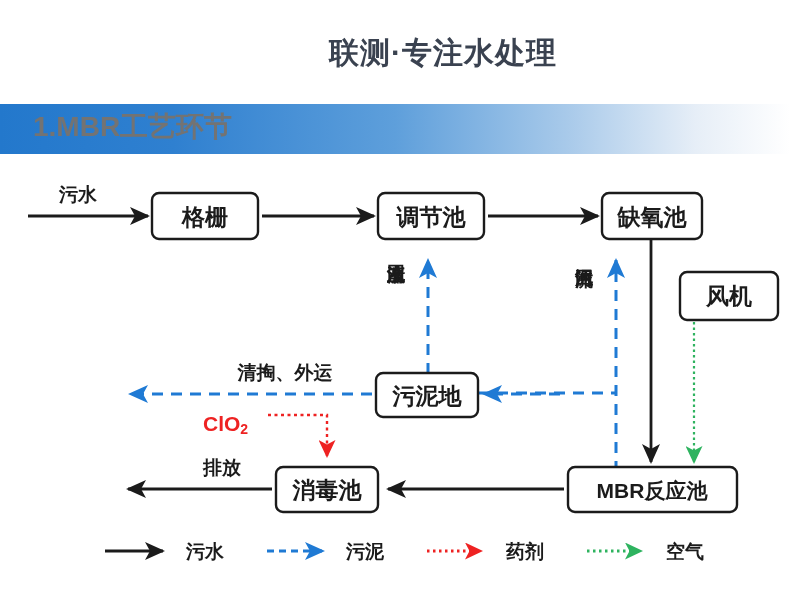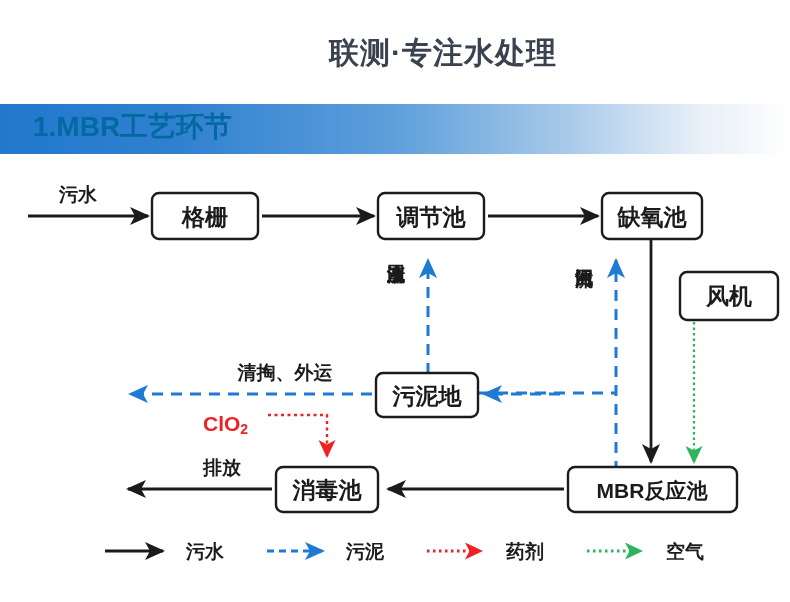--- a/index.html
+++ b/index.html
@@ -45,21 +45,21 @@
     width: 790px;
     height: 50px;
     background: linear-gradient(to right, #2378cc 0%, #2f80d0 22%, #5e9fdb 50%, #a9caea 72%, #e6eef7 88%, #ffffff 100%);
   }
   .section-bar-label {
     position: absolute;
     left: 33px;
     top: 113px;
     font-size: 28px;
     font-weight: 700;
-    color: #0369a1;
+    color: #737373;
     line-height: 1;
     white-space: nowrap;
   }
 
   
   .diagram {
     position: absolute;
     left: 0;
     top: 160px;
     width: 669px;

